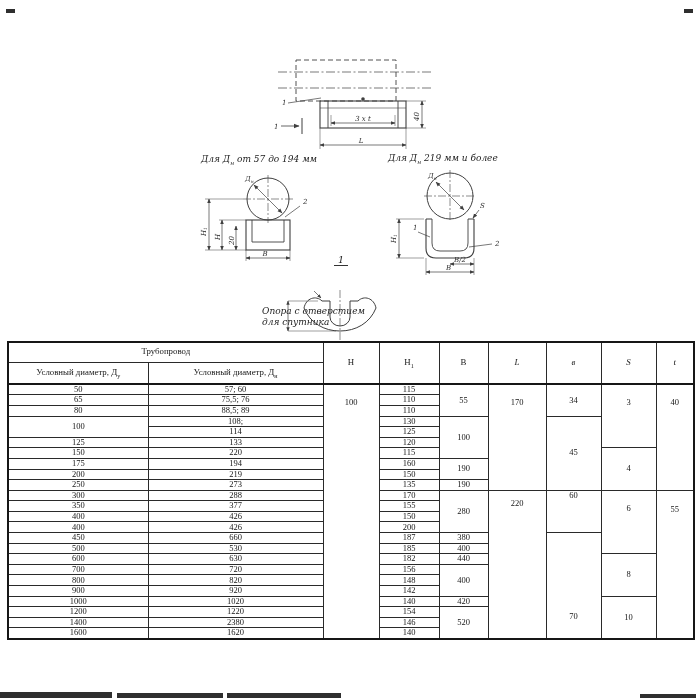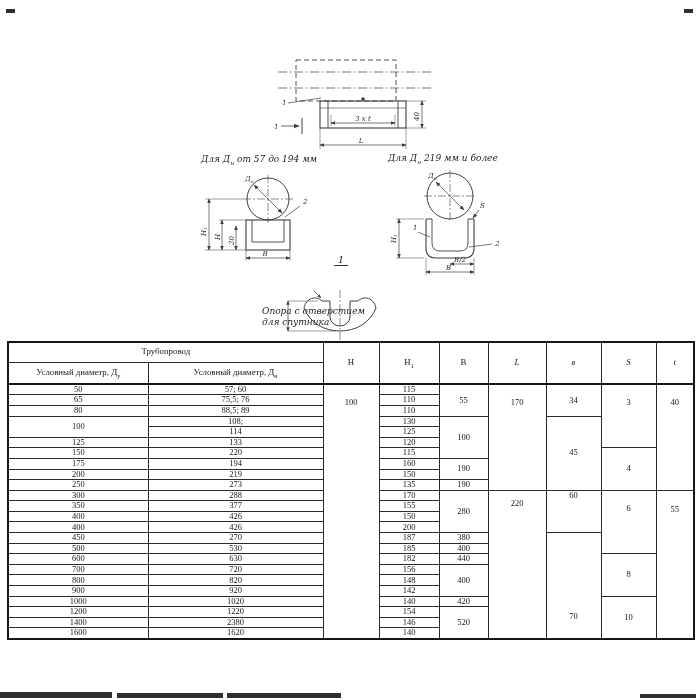--- a/index.html
+++ b/index.html
@@ -289,21 +289,21 @@
           <td>426</td>
           <td>150</td>
         </tr>
         <tr>
           <td>400</td>
           <td>426</td>
           <td>200</td>
         </tr>
         <tr>
           <td>450</td>
-          <td>270</td>
+          <td>660</td>
           <td>187</td>
           <td>380</td>
           <td rowspan="10" style="vertical-align: top; padding-top: 79px; margin-left: 36px;">70</td>
         </tr>
         <tr>
           <td>500</td>
           <td>530</td>
           <td>185</td>
           <td>400</td>
         </tr>

